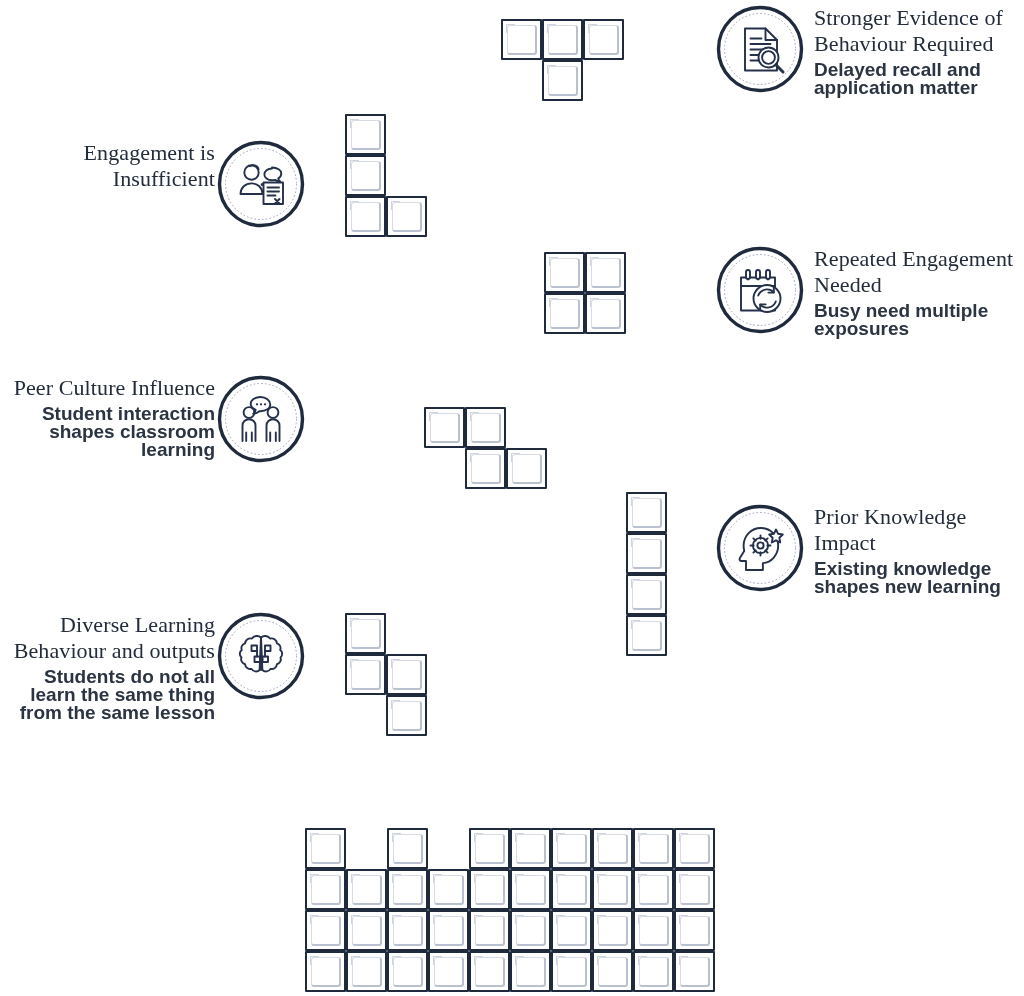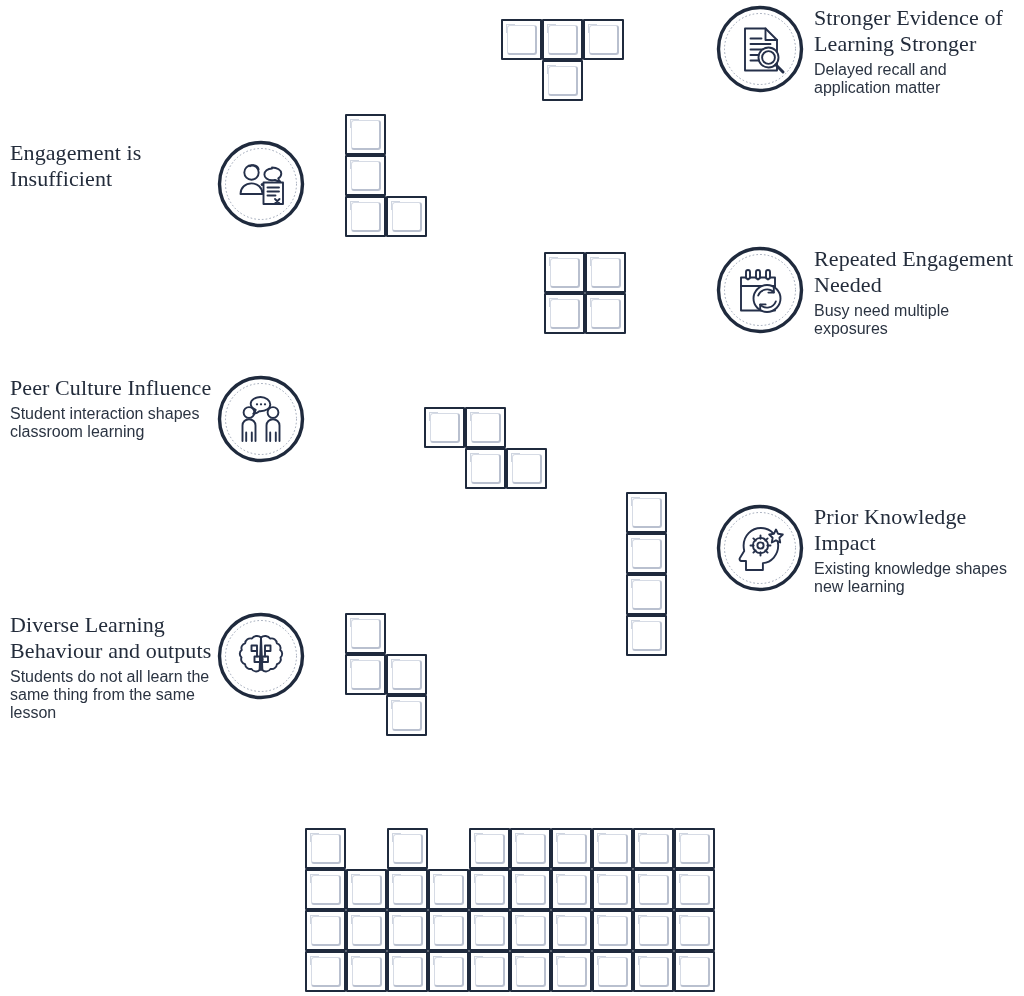--- a/index.html
+++ b/index.html
@@ -25,36 +25,37 @@
   
   .feature {
     position: absolute;
     display: flex;
     align-items: flex-start;
   }
   .feature.left  { flex-direction: row; }
   .feature.right { flex-direction: row; }
 
   .feat-text { width: 205px; }
-  .feature.left  .feat-text { margin-right: 2px; }
+  .feature.left  .feat-text { text-align: right; margin-right: 2px; }
   .feature.right .feat-text { text-align: left;  margin-left: 10px; }
 
   .feat-title {
     font-family: "Liberation Serif", serif;
     font-size: 22px;
     line-height: 26px;
     color: #232c3b;
     letter-spacing: .1px;
   }
   .feat-sub {
     font-family: "Liberation Sans", sans-serif;
-    font-size: 16px;
+    font-size: 19px;
     line-height: 18px;
     color: #2b3442;
     margin-top: 4px;
+    font-weight: bold;
   }
 
   
   .medallion {
     position: relative;
     width: 88px;
     height: 88px;
     flex: 0 0 88px;
   }
   .medallion svg { display: block; width: 88px; height: 88px; }
@@ -179,21 +180,21 @@
       <path d="M29 23.5h20.5L61 35v30.5H29z" fill="#fff"></path>
       <path d="M49.5 23.5V35H61"></path>
       <path d="M34.5 33.5h11M34.5 39h20M34.5 44.5h20M34.5 50h14M34.5 55.5h10"></path>
       <circle cx="52.5" cy="52.5" r="10" fill="#fff"></circle>
       <circle cx="52.5" cy="52.5" r="6.4" fill="#fff"></circle>
       <path d="M59.8 59.8L67 67" stroke-width="3"></path>
     </g>
         </svg>
       </div>
       <div class="feat-text">
-        <div class="feat-title">Stronger Evidence of Learning Stronger</div>
+        <div class="feat-title">Stronger Evidence of Behaviour Required</div>
         <div class="feat-sub">Delayed recall and application matter</div>
       </div>
     </div>
     <div class="feature right" style="left: 716px; top: 246px;">
       <div class="medallion">
         <svg viewBox="0 0 88 88" xmlns="http://www.w3.org/2000/svg">
     <circle cx="44" cy="44" r="41.5" fill="#fff" stroke="#1f2a3d" stroke-width="3.4"></circle>
     <circle cx="44" cy="44" r="35.5" fill="none" stroke="#9aa3b4" stroke-width="1" stroke-dasharray="1.6 2.2"></circle>
     <g fill="none" stroke="#25304a" stroke-width="1.9" stroke-linejoin="round" stroke-linecap="round">
       <path d="M25 31.5h34v33H25z" fill="#fff"></path>

